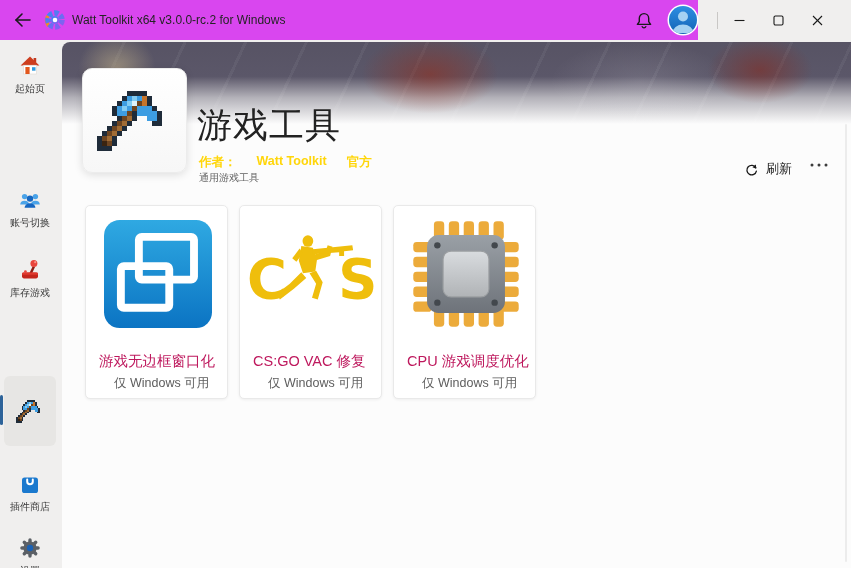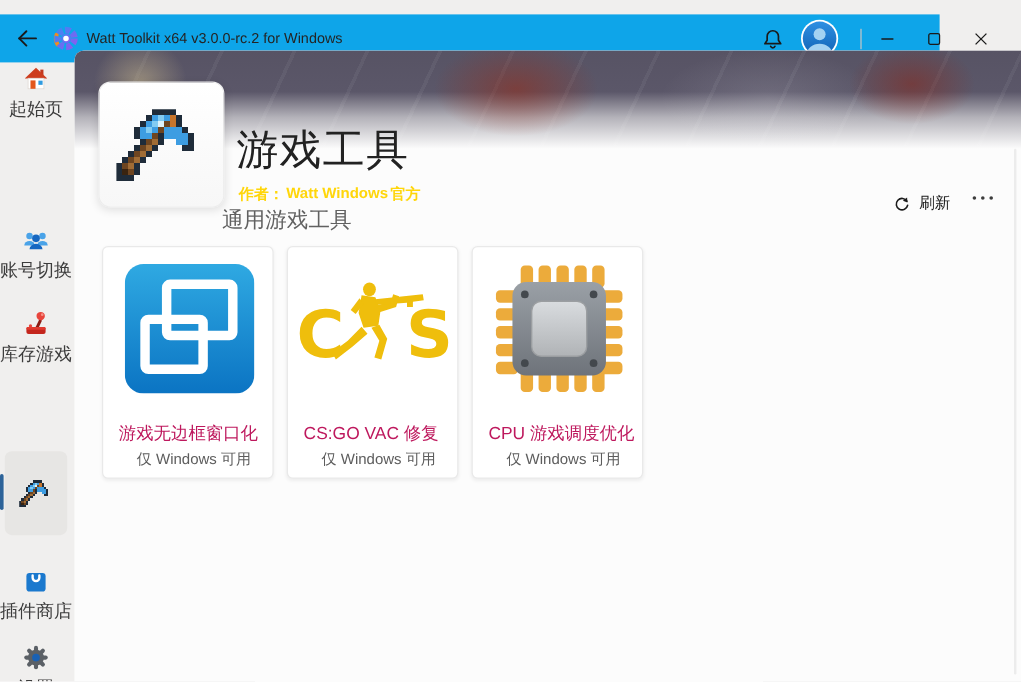--- a/index.html
+++ b/index.html
@@ -3,52 +3,52 @@
 <meta charset="utf-8">
 <style>
   * { margin:0; padding:0; box-sizing:border-box; }
   html,body { width:851px; height:568px; overflow:hidden; }
   body {
     font-family:"Liberation Sans","DejaVu Sans",sans-serif;
     background:#f0efee; position:relative; color:#1b1b1b;
     -webkit-font-smoothing:antialiased;
   }
   
-  .titlebar { position:absolute; top:12px; left:0; width:783px; height:40px; background:#0ea5e9; }
+  .titlebar { position:absolute; top:0; left:0; width:698px; height:40px; background:#d946ef; }
   .tb-back { position:absolute; left:12px; top:10px; width:22px; height:20px; cursor:pointer; }
   .tb-logo { position:absolute; left:44px; top:9px; width:22px; height:22px; }
   .tb-title { position:absolute; left:72px; top:0; line-height:40px; font-size:12px; color:#242424; }
   .tb-bell { position:absolute; left:634px; top:11px; width:20px; height:19px; cursor:pointer; }
   .tb-avatar { position:absolute; left:666px; top:3px; width:34px; height:34px; cursor:pointer; }
   .tb-sep { position:absolute; left:717px; top:12px; width:1px; height:17px; background:#c9c7c5; }
   .tb-ctl { position:absolute; top:0; width:34px; height:40px; display:flex; align-items:center; justify-content:center; cursor:pointer; }
   .tb-min { left:722px; } .tb-max { left:761px; } .tb-close { left:800px; }
   
   .sidebar { position:absolute; top:40px; left:0; width:60px; height:528px; overflow:hidden; }
   .nav-item { position:absolute; left:0; width:60px; display:flex; flex-direction:column; align-items:center; gap:4px; cursor:pointer; }
   .nav-item svg { width:24px; height:24px; }
-  .nlabel { font-size:15px; color:#3c3c3c; white-space:nowrap; }
+  .nlabel { font-size:10px; color:#3c3c3c; white-space:nowrap; }
   .nav-selected { position:absolute; left:4px; top:336px; width:52px; height:70px; background:#e7e6e4; border-radius:6px; display:flex; align-items:center; justify-content:center; cursor:pointer; }
   .nav-indicator { position:absolute; left:0; top:355px; width:3px; height:30px; border-radius:2px; background:#2d6399; }
   
   .main { position:absolute; left:62px; top:42px; width:789px; height:526px; background:#fcfcfc; border-top-left-radius:8px; overflow:hidden; }
   .banner { position:absolute; left:0; top:0; width:789px; height:82px;
     background:
       radial-gradient(55px 50px at 55px 26px, rgba(208,190,142,.50), rgba(208,190,142,0) 70%),
       radial-gradient(95px 55px at 368px 32px, rgba(148,44,26,.55), rgba(148,44,26,0) 72%),
       radial-gradient(75px 48px at 698px 28px, rgba(138,36,22,.50), rgba(138,36,22,0) 70%),
       radial-gradient(120px 55px at 578px 40px, rgba(235,235,242,.14), rgba(235,235,242,0) 75%),
       repeating-linear-gradient(115deg, rgba(255,255,255,.05) 0 3px, rgba(255,255,255,0) 3px 55px),
       linear-gradient(180deg, #575364 0%, #5b5769 42%, rgba(120,117,130,.55) 68%, rgba(252,252,252,0) 100%);
   }
   .app-card { position:absolute; left:20px; top:26px; width:105px; height:105px; background:linear-gradient(180deg,#ffffff,#f7f7f7);
     border:1px solid #ececec; border-radius:10px; box-shadow:0 2px 8px rgba(0,0,0,.12); display:flex; align-items:center; justify-content:center; }
   .page-title { position:absolute; left:135px; top:60px; font-size:35px; letter-spacing:1px; color:#222; }
-  .author-line { position:absolute; left:137px; top:112px; font-size:12.5px; font-weight:bold; color:#ffd60a; display:flex; gap:2px; }
-  .page-desc { position:absolute; left:123px; top:129px; font-size:18px; color:#616161; }
+  .author-line { position:absolute; left:137px; top:112px; font-size:12.5px; font-weight:bold; color:#ffd60a; display:flex; gap:20px; }
+  .page-desc { position:absolute; left:137px; top:129px; font-size:10px; color:#616161; }
   .refresh-btn { position:absolute; left:676px; top:110px; height:26px; padding:0 6px; display:flex; align-items:flex-end; gap:7px; border-radius:4px; cursor:pointer; }
   .refresh-btn span { font-size:13px; color:#1b1b1b; }
   .more-btn { position:absolute; left:740px; top:110px; width:34px; height:26px; display:flex; align-items:center; justify-content:center; border-radius:4px; cursor:pointer; }
   .scroll-line { position:absolute; right:4px; top:82px; bottom:6px; width:2px; background:#ececec; border-radius:2px; }
   
   .cards { position:absolute; left:23px; top:163px; display:flex; gap:11px; }
   .card { position:relative; width:143px; height:194px; background:#fff; border:1px solid #e9e9e9; border-radius:5px; box-shadow:0 1px 3px rgba(0,0,0,.06); cursor:pointer; }
   .card-icon { position:absolute; left:0; top:12px; width:143px; height:112px; display:flex; align-items:center; justify-content:center; }
   .card-title { position:absolute; left:13px; top:146px; font-size:14.5px; font-weight:500; color:#be185d; white-space:nowrap; }
   .card-sub { position:absolute; left:28px; top:169px; font-size:12.5px; color:#5d5d5d; white-space:nowrap; }
@@ -333,21 +333,21 @@
         <rect x="3" y="10" width="1" height="1" fill="#1f2c3a"></rect>
         <rect x="0" y="11" width="1" height="1" fill="#1f2c3a"></rect>
         <rect x="1" y="11" width="1" height="1" fill="#1f2c3a"></rect>
         <rect x="2" y="11" width="1" height="1" fill="#1f2c3a"></rect>
       </svg>
   </div>
 
   <div class="page-title">游戏工具</div>
   <div class="author-line">
     <span>作者：</span>
-    <span>Watt Windows</span>
+    <span>Watt Toolkit</span>
     <span>官方</span>
   </div>
   <div class="page-desc">通用游戏工具</div>
 
   <div class="refresh-btn">
     <svg width="15" height="15" viewBox="0 0 16 16">
       <path d="M12.6,5 A5.1,5.1 0 1 0 13.2,8.6" fill="none" stroke="#1b1b1b" stroke-width="1.4" stroke-linecap="round"></path>
       <polygon points="12.7,1.6 13,6.1 9,4.6" fill="#1b1b1b"></polygon>
     </svg>
     <span>刷新</span>

